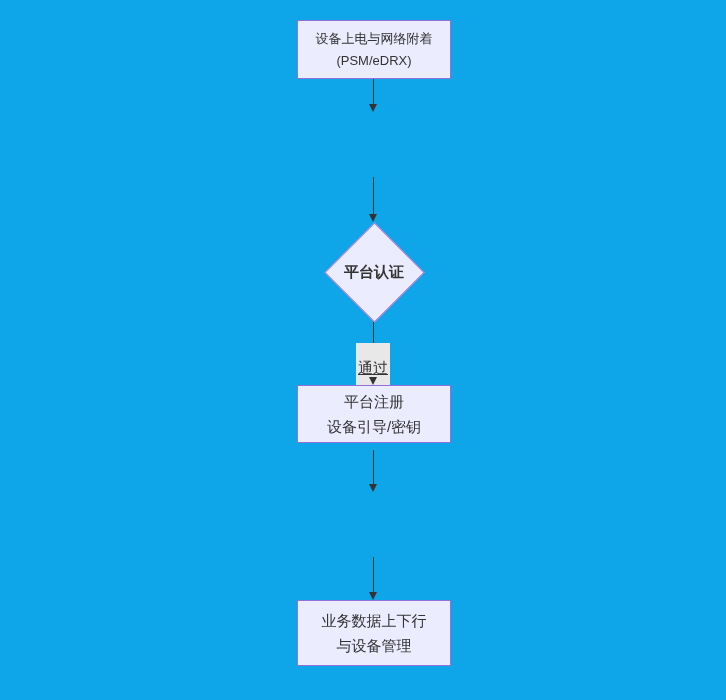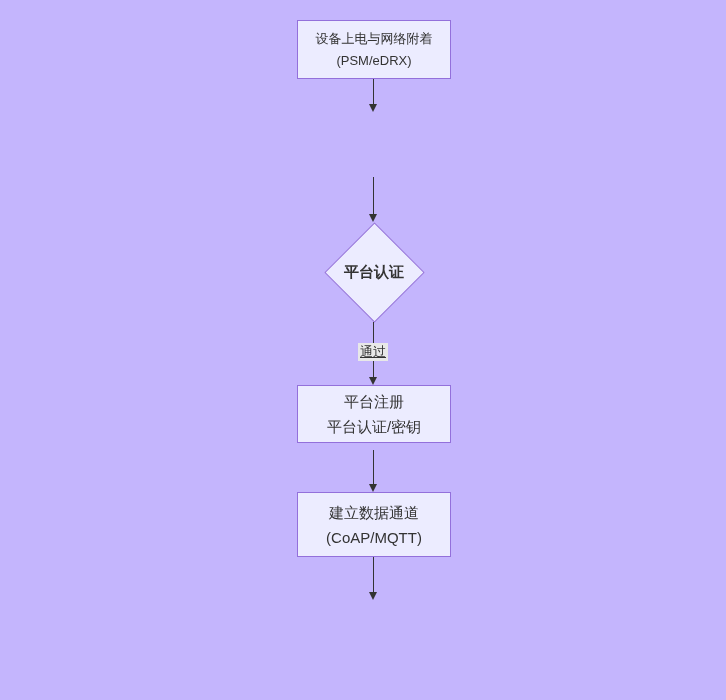--- a/index.html
+++ b/index.html
@@ -1,20 +1,20 @@
 <!DOCTYPE html>
 <html><head>
 <meta charset="utf-8">
 <style>
   html, body { margin: 0; padding: 0; background: #ffffff; }
   .canvas {
     position: relative;
     width: 726px;
     height: 700px;
-    background: #c4b5fd;
+    background: #0ea5e9;
     font-family: "Liberation Sans", "DejaVu Sans", sans-serif;
     color: #333333;
     overflow: hidden;
   }
   .node {
     position: absolute;
     left: 297px;
     width: 154px;
     box-sizing: border-box;
     background: #ececff;
@@ -90,23 +90,23 @@
   .arrow-4 { top: 484px; }
   .arrow-5 { top: 592px; }
 
   .edge-label {
     position: absolute;
     left: 373px;
     top: 343px;
     transform: translateX(-50%);
     background: #e8e8e8;
     color: #333333;
-    font-size: 13px;
+    font-size: 15px;
     line-height: 18px;
-    padding: 0 2px;
+    padding: 16px 2px;
     white-space: nowrap;
     text-decoration: underline;
   }
 </style>
 </head>
 <body>
 
 <div class="canvas">
 
   <div class="node node-1">
@@ -125,28 +125,28 @@
     <div class="diamond-shape"></div>
     <div class="diamond-label">平台认证</div>
   </div>
 
   <div class="edge-line edge-3"></div>
   <div class="edge-label">通过</div>
   <div class="arrowhead arrow-3"></div>
 
   <div class="node node-4">
     <div>平台注册</div>
-    <div>平台认证/密钥</div>
+    <div>设备引导/密钥</div>
   </div>
 
   <div class="edge-line edge-4"></div>
   <div class="arrowhead arrow-4"></div>
 
-  <div class="node node-5">
-    <div>建立数据通道</div>
-    <div>(CoAP/MQTT)</div>
-  </div>
 
   <div class="edge-line edge-5"></div>
   <div class="arrowhead arrow-5"></div>
 
+  <div class="node node-6">
+    <div>业务数据上下行</div>
+    <div>与设备管理</div>
+  </div>
 
 </div>
 
 </body></html>

